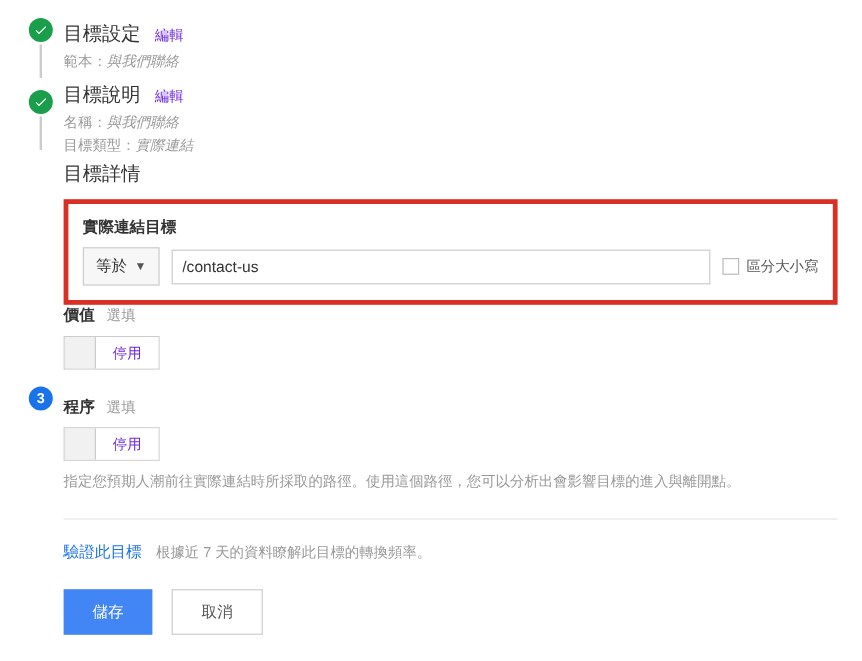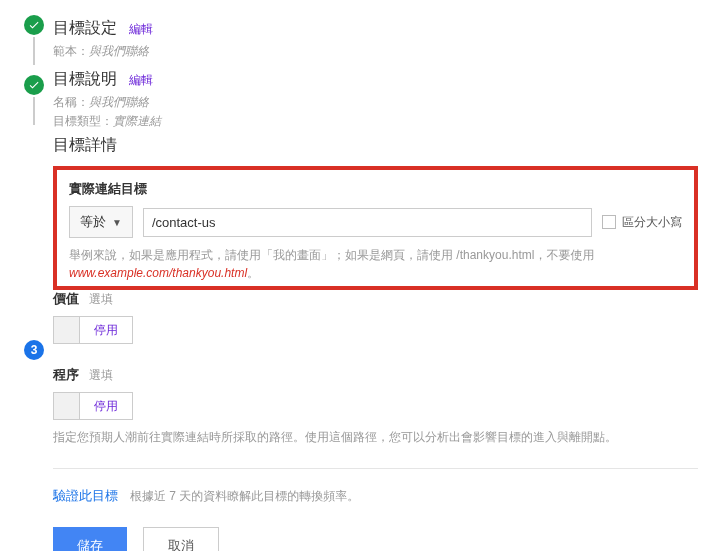--- a/index.html
+++ b/index.html
@@ -303,23 +303,20 @@
           <div class="match-select">
             <span>等於</span>
             <span class="caret">▼</span>
           </div>
           <input type="text" class="dest-input" value="/contact-us" style="">
           <div class="case-box">
             <div class="case-checkbox"></div>
             <span>區分大小寫</span>
           </div>
         </div>
-        <div class="help-text">
-          <span>舉例來說，如果是應用程式，請使用「我的畫面」；如果是網頁，請使用 </span><span class="code-like">/thankyou.html</span><span>，不要使用 </span><br><span class="url-like">www.example.com/thankyou.html</span><span>。</span>
-        </div>
       </div>
 
       <div class="subsection">
         <div class="subsection-header">
           <span class="subsection-title">價值</span>
           <span class="subsection-optional">選填</span>
         </div>
         <div class="toggle-row">
           <div class="toggle">
             <div class="toggle-handle"></div>

